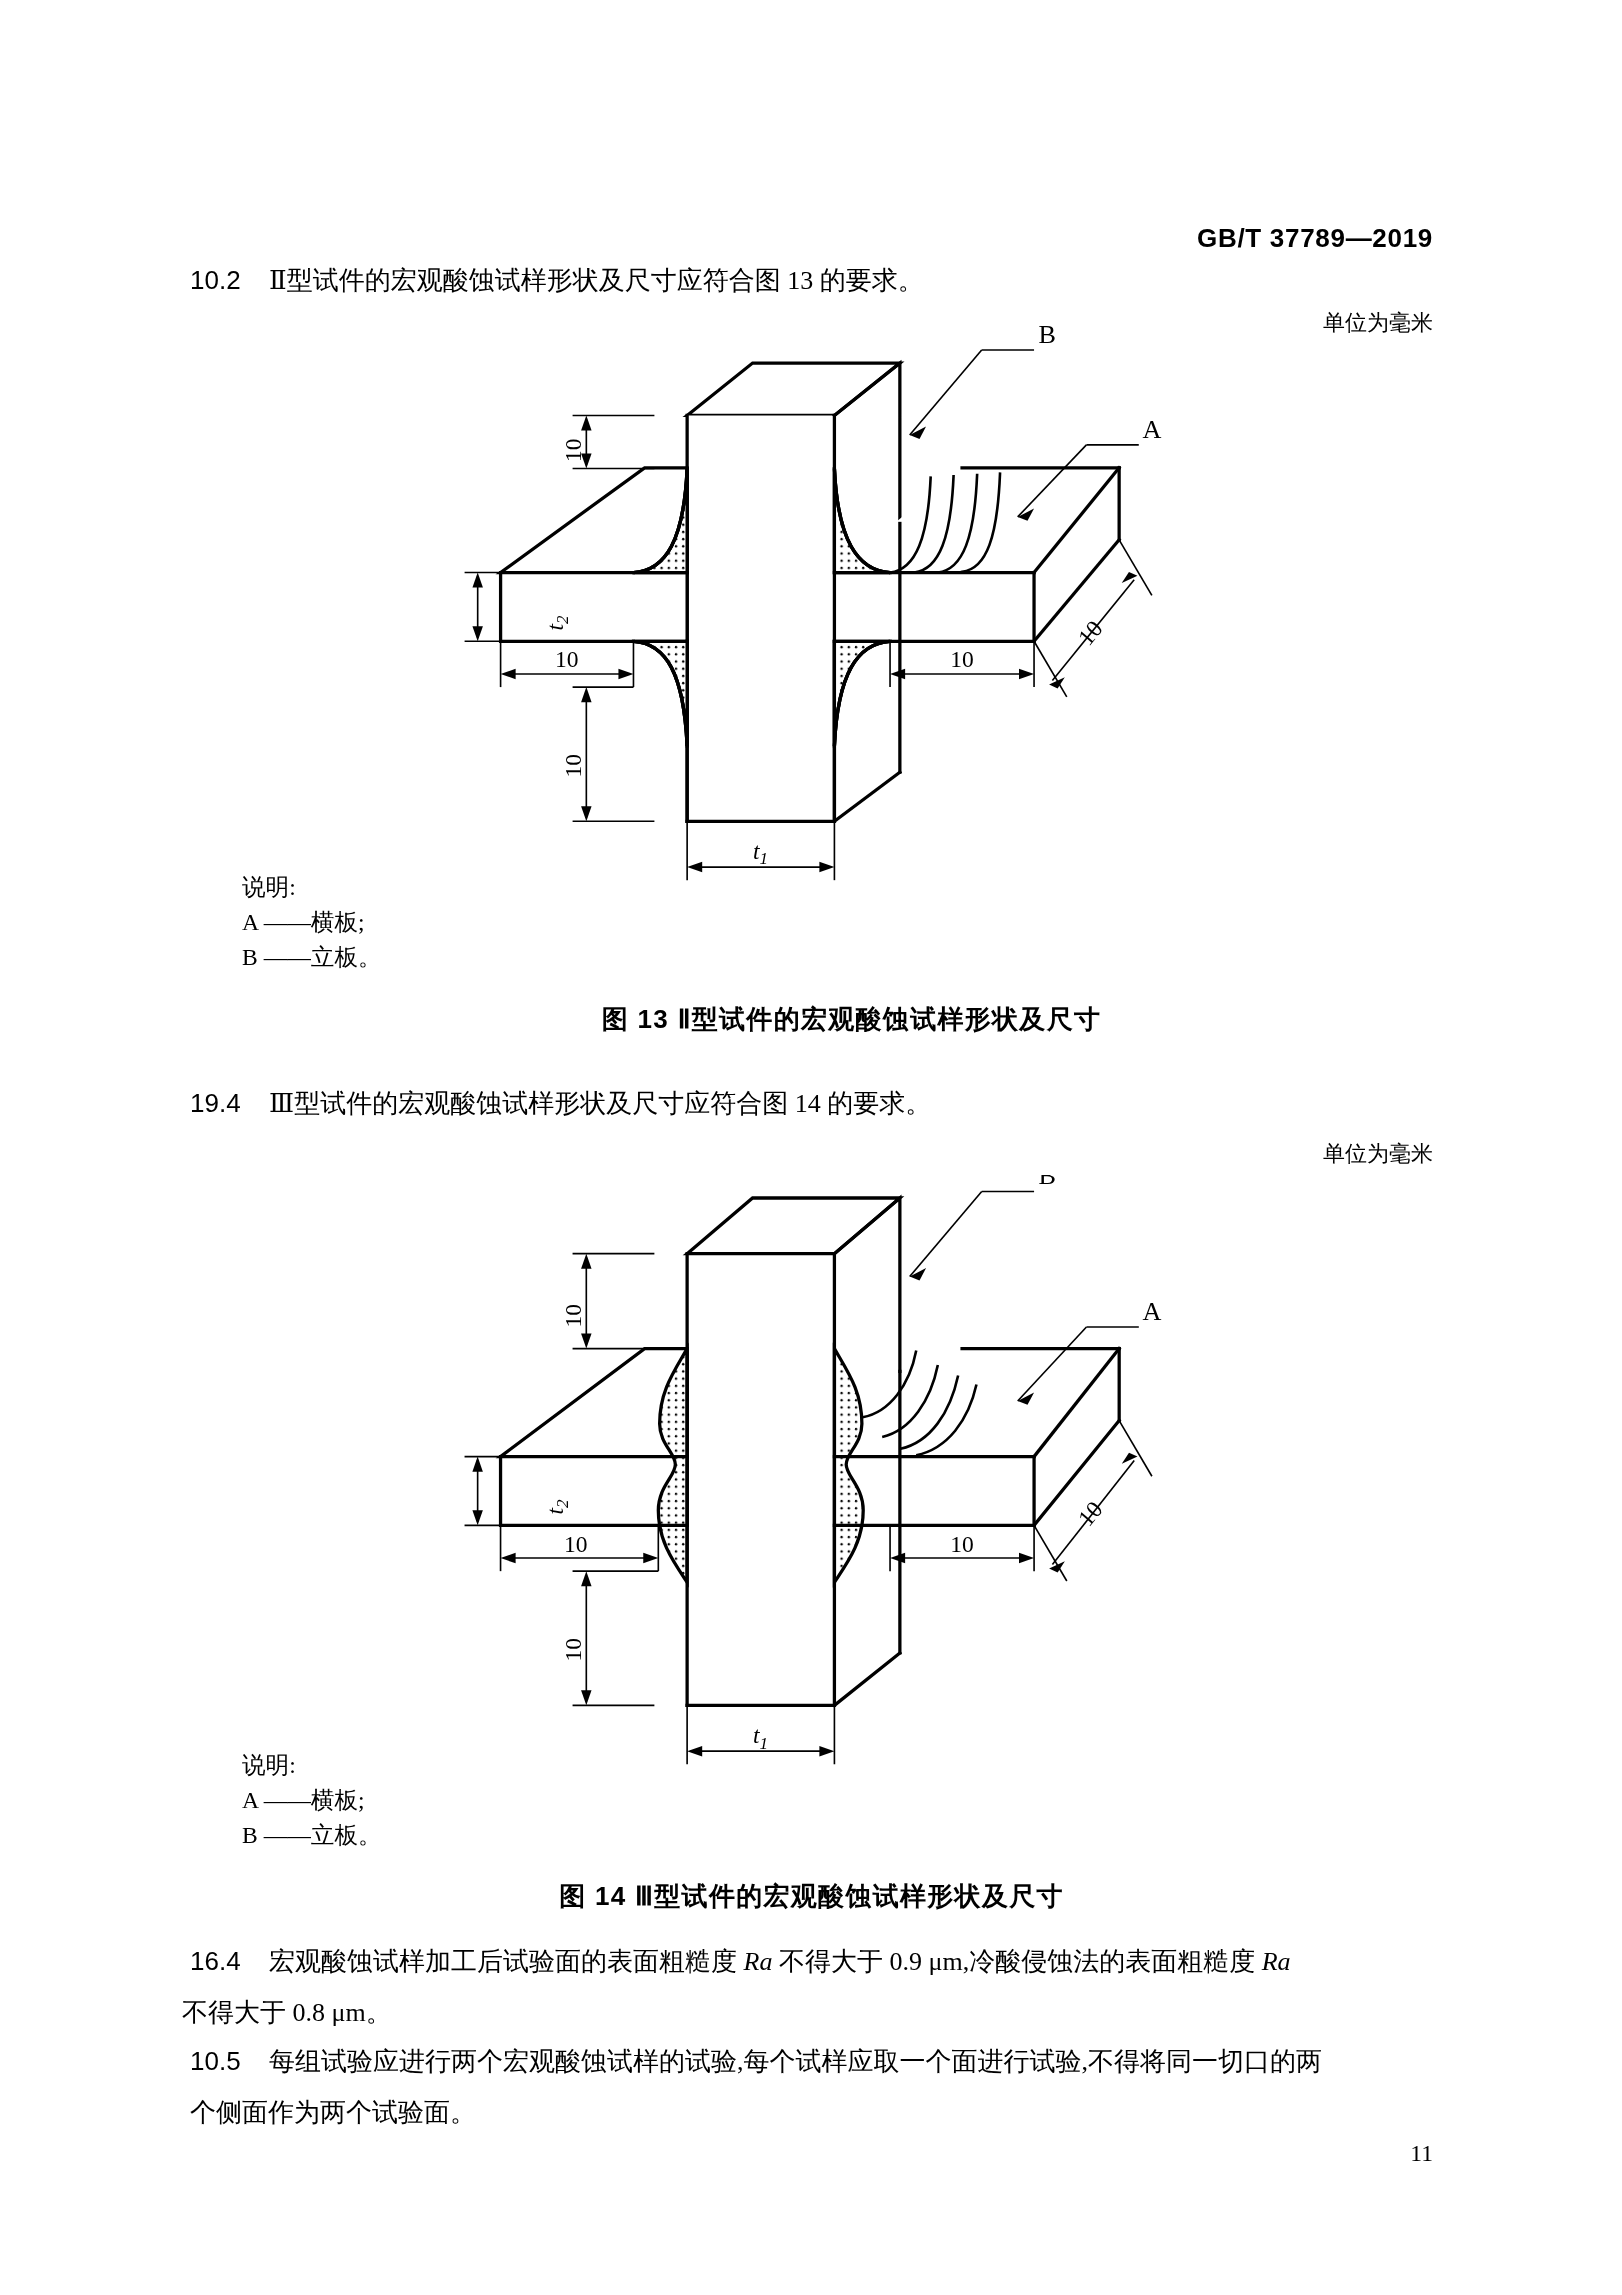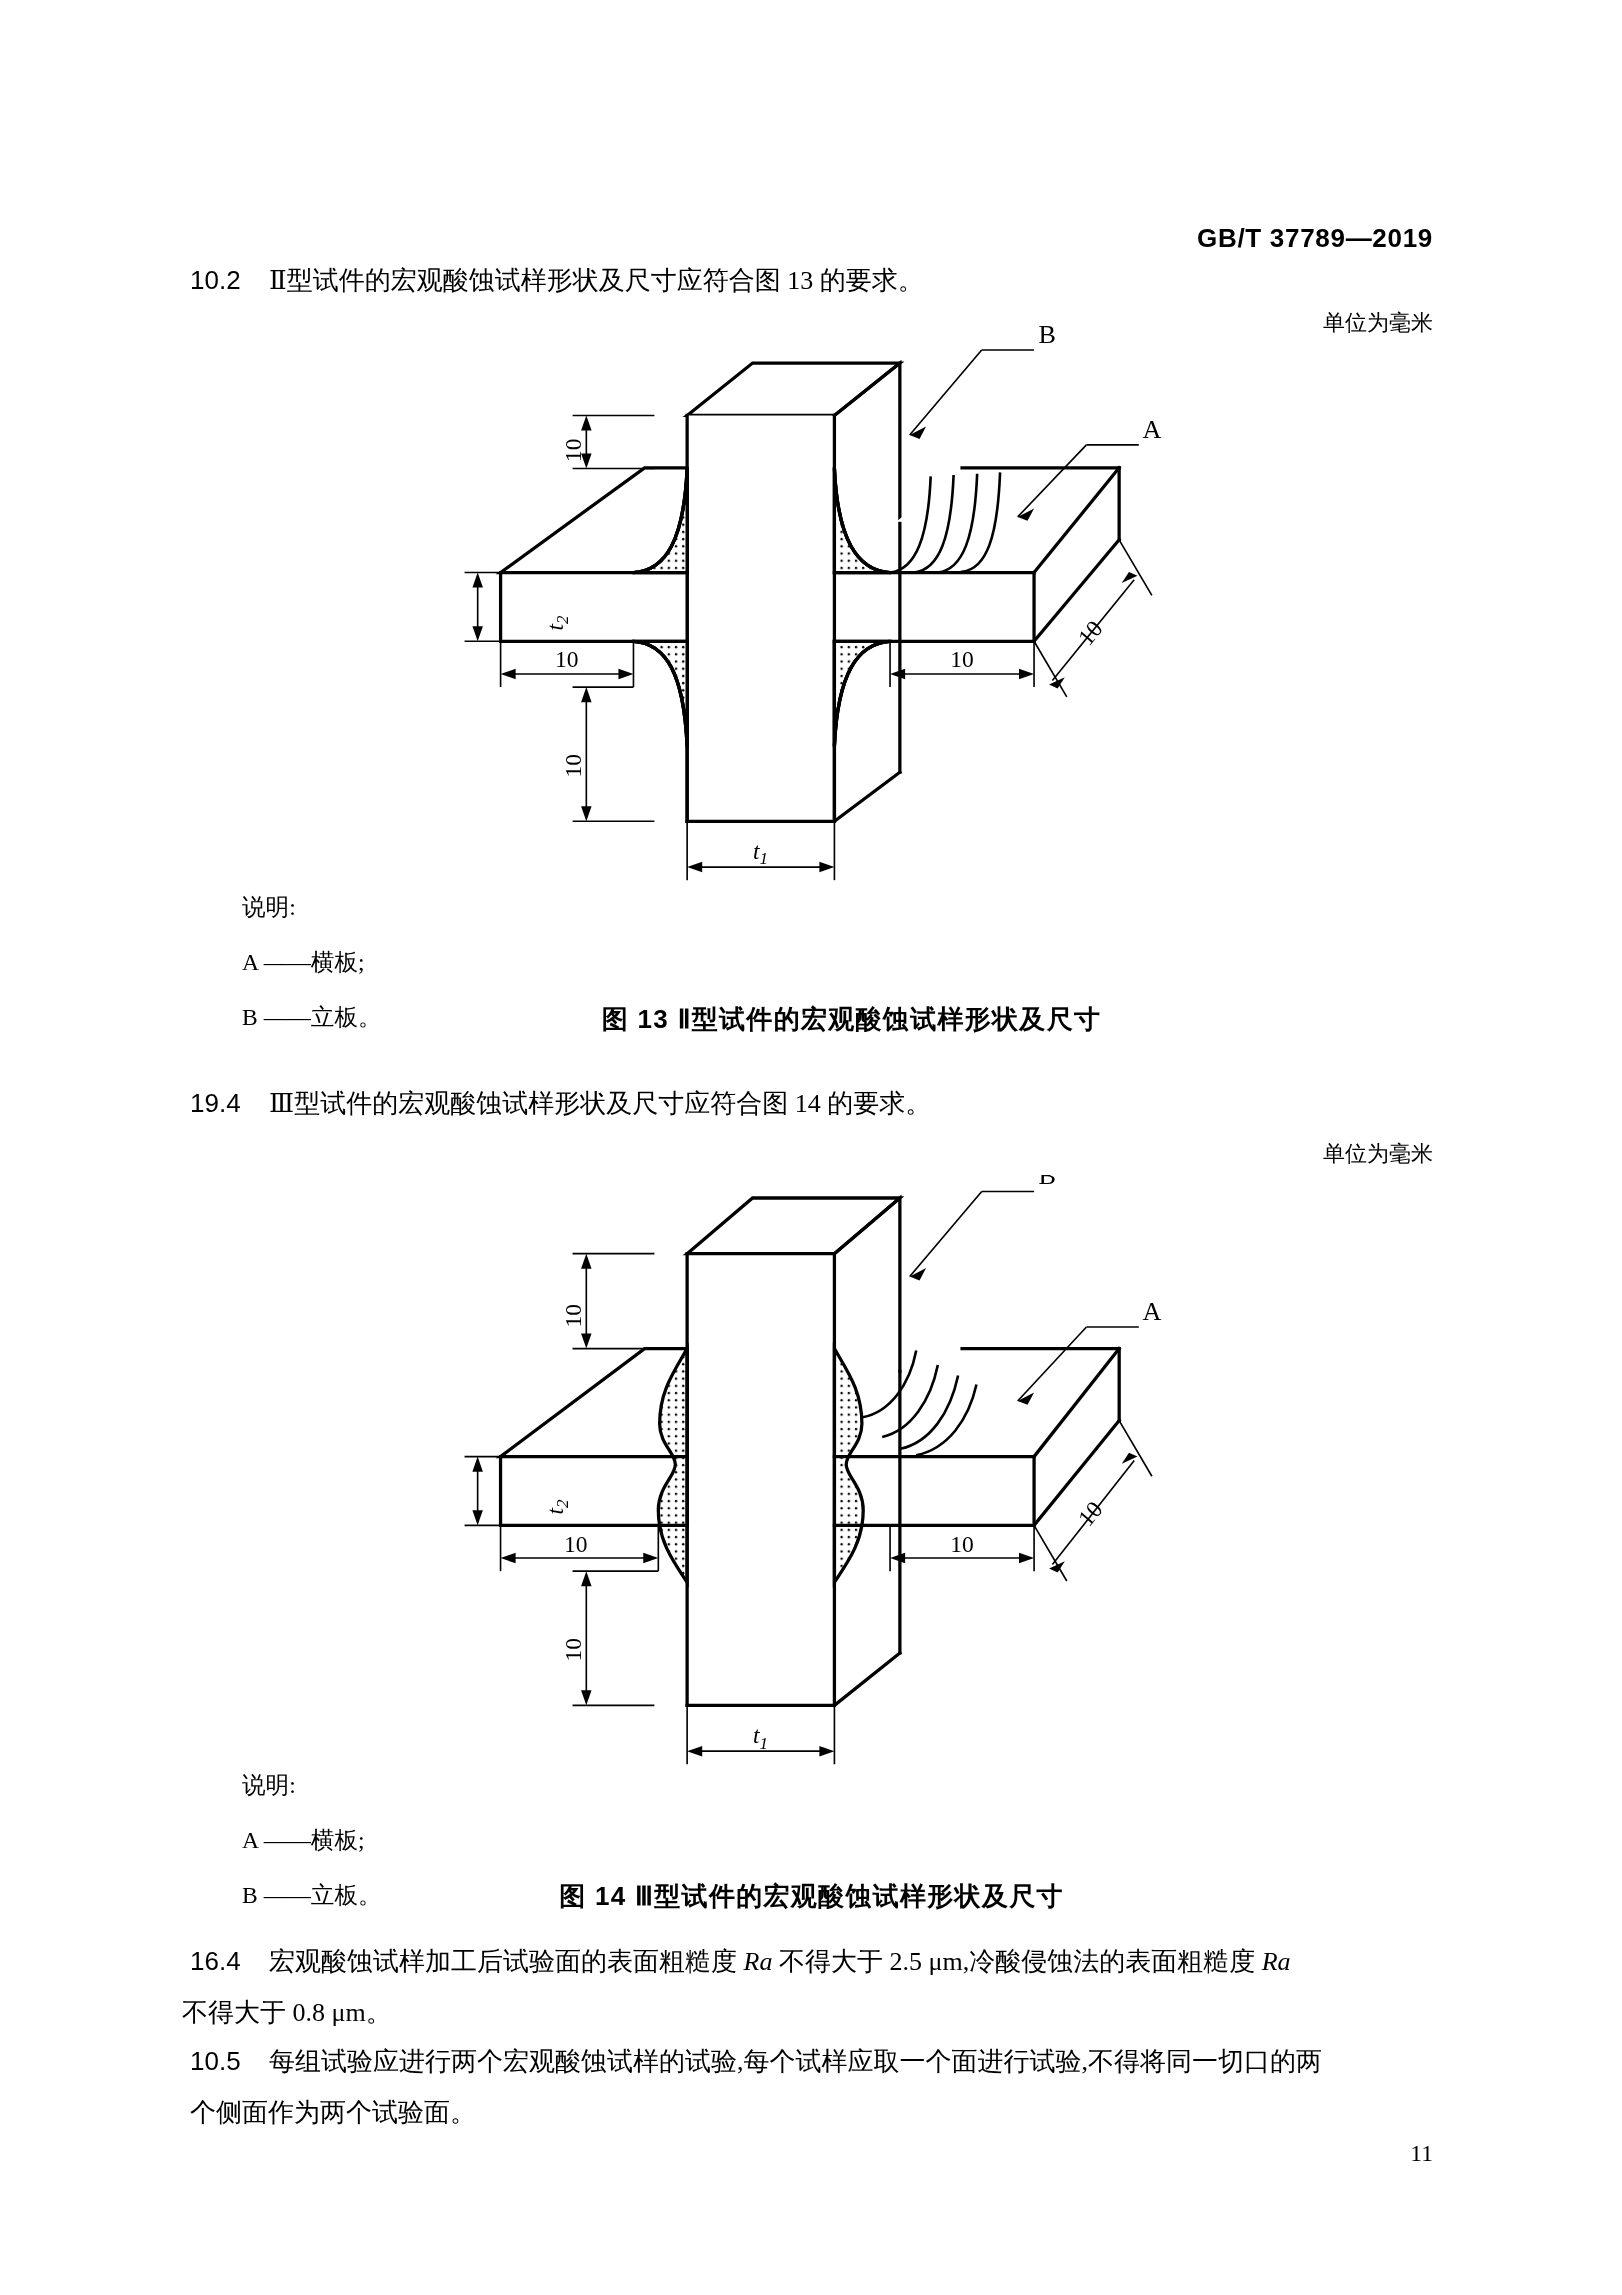--- a/index.html
+++ b/index.html
@@ -47,21 +47,21 @@
     right: 190px;
     font-size: 22px;
     white-space: nowrap;
   }
 
   .legend {
     position: absolute;
     font-size: 23.6px;
     line-height: 35px;
   }
-  .legend div { white-space: nowrap; margin-top: 20px; }
+  .legend div { white-space: nowrap; }
 
   .fig-caption {
     position: absolute;
     width: 100%;
     left: 0;
     text-align: center;
     font-family: "Liberation Sans", sans-serif;
     font-size: 26px;
     font-weight: bold;
     letter-spacing: 1.3px;
@@ -380,21 +380,21 @@
 <div class="legend" style="top:1748px; left:242px;">
   <div>说明:</div>
   <div>A ——横板;</div>
   <div>B ——立板。</div>
 </div>
 
 <div class="fig-caption" style="top:1879px;">图 14    Ⅲ型试件的宏观酸蚀试样形状及尺寸</div>
 
 <div class="clause" style="top:1936px; left:190px;">
   <span class="clause-num">16.4</span>
-  <span class="clause-body">宏观酸蚀试样加工后试验面的表面粗糙度 </span><span class="ital">Ra</span><span> 不得大于 2.5 μm,冷酸侵蚀法的表面粗糙度 </span><span class="ital">Ra</span>
+  <span class="clause-body">宏观酸蚀试样加工后试验面的表面粗糙度 </span><span class="ital">Ra</span><span> 不得大于 0.9 μm,冷酸侵蚀法的表面粗糙度 </span><span class="ital">Ra</span>
 </div>
 <div class="clause" style="top:1987px; left:182px;">
   <span>不得大于 0.8 μm。</span>
 </div>
 
 <div class="clause" style="top:2036px; left:190px;">
   <span class="clause-num">10.5</span>
   <span class="clause-body">每组试验应进行两个宏观酸蚀试样的试验,每个试样应取一个面进行试验,不得将同一切口的两</span>
 </div>
 <div class="clause" style="top:2087px; left:190px;">

